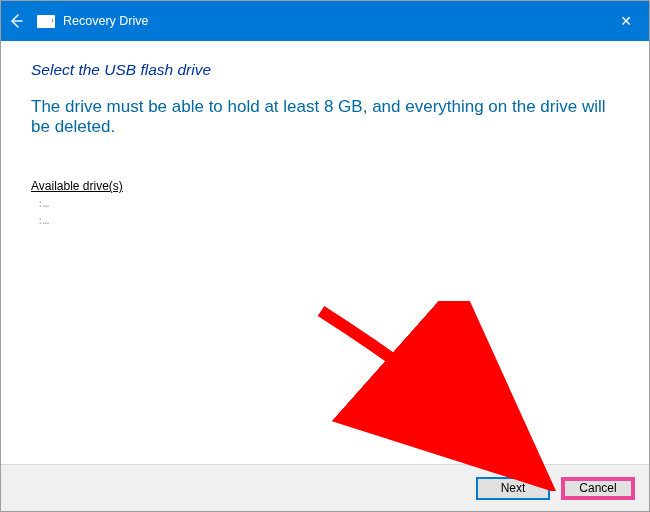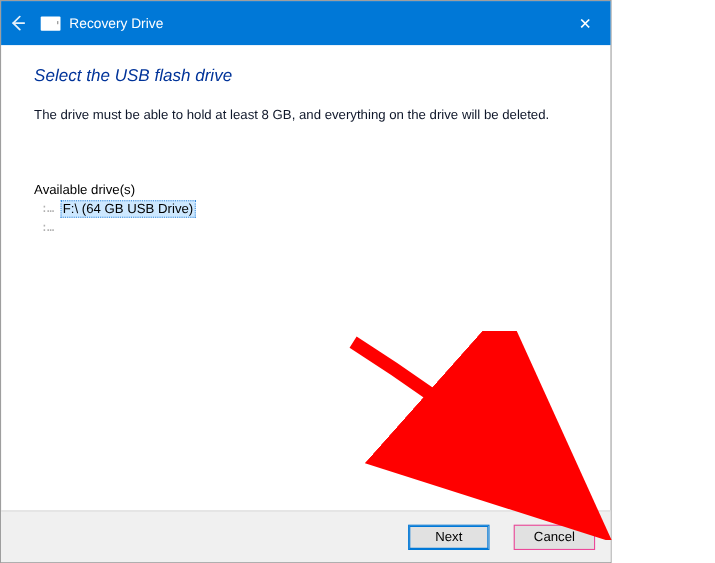--- a/index.html
+++ b/index.html
@@ -4,21 +4,21 @@
 <style>
   * { box-sizing: border-box; }
   html, body {
     margin: 0; padding: 0;
     width: 650px; height: 512px;
     font-family: "Segoe UI", Tahoma, sans-serif;
     font-size: 12px;
     overflow: hidden;
   }
   .window {
-    width: 556px; height: 512px;
+    width: 650px; height: 512px;
     border: 1px solid #9e9e9e;
     background: #fff;
     display: flex; flex-direction: column;
     position: relative;
   }
   .titlebar {
     height: 40px;
     background: #0078d7;
     color: #fff;
     display: flex; align-items: center;
@@ -58,27 +58,28 @@
     position: relative;
   }
   .heading {
     color: #003399;
     font-size: 15.5px;
     font-weight: 400;
     margin: 2px 0 18px 0;
     font-style: italic;
   }
   .instruction {
-    color: #0f172a;
-    font-size: 12px;
-    margin-bottom: 54px;
+    color: #0369a1;
+    font-size: 17px;
+    margin-bottom: 42px;
   }
   .section-label {
     font-size: 12px;
     margin-bottom: 2px;
+    text-decoration: underline;
   }
   .tree {
     margin-left: 6px;
     margin-top: 1px;
   }
   .tree-row {
     display: flex; align-items: center;
     height: 17px;
     font-size: 12px;
   }
@@ -98,27 +99,27 @@
     background: #cde8ff;
     border: 1px dotted #3a8dde;
     padding: 0 1px;
   }
   .footer {
     height: 47px;
     border-top: 1px solid #d9d9d9;
     background: #f0f0f0;
     display: flex; align-items: center; justify-content: flex-end;
     padding-right: 14px;
-    gap: 22px;
+    gap: 11px;
   }
   .btn {
     min-width: 74px; height: 23px;
     font-size: 12px;
     font-family: inherit;
-    border: 1px solid #ec4899;
+    border: 4px solid #ec4899;
     background: #e1e1e1;
     cursor: pointer;
     padding: 0 10px;
   }
   .btn.primary {
     border: 1px solid #0078d7;
     box-shadow: inset 0 0 0 1px #0078d7;
     background: #e1e1e1;
   }
   
@@ -143,21 +144,20 @@
   </div>
 
   <div class="content">
     <div class="heading">Select the USB flash drive</div>
     <div class="instruction">The drive must be able to hold at least 8 GB, and everything on the drive will be deleted.</div>
 
     <div class="section-label">Available drive(s)</div>
     <div class="tree">
       <div class="tree-row">
         <span class="tree-connector">:…</span>
-        <span class="tree-label selected">F:\ (64 GB USB Drive)</span>
       </div>
       <div class="tree-row">
         <span class="tree-connector">:…</span>
       </div>
     </div>
 
     <svg class="arrow-svg" style="left:310px; top:260px; width:260px; height:190px;" viewBox="0 0 260 190">
       <defs>
         <marker id="ah" markerWidth="18" markerHeight="16" refX="14" refY="8" orient="auto">
           <path d="M0,0 L18,8 L0,16 Z" fill="#ff0000"></path>

